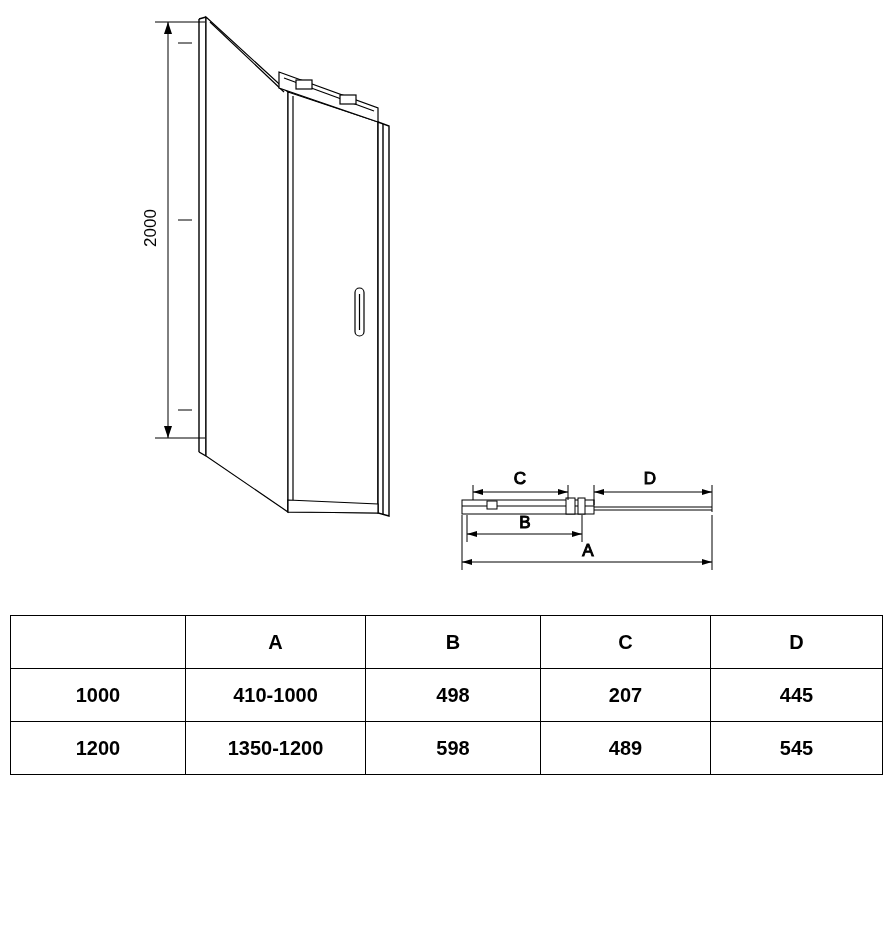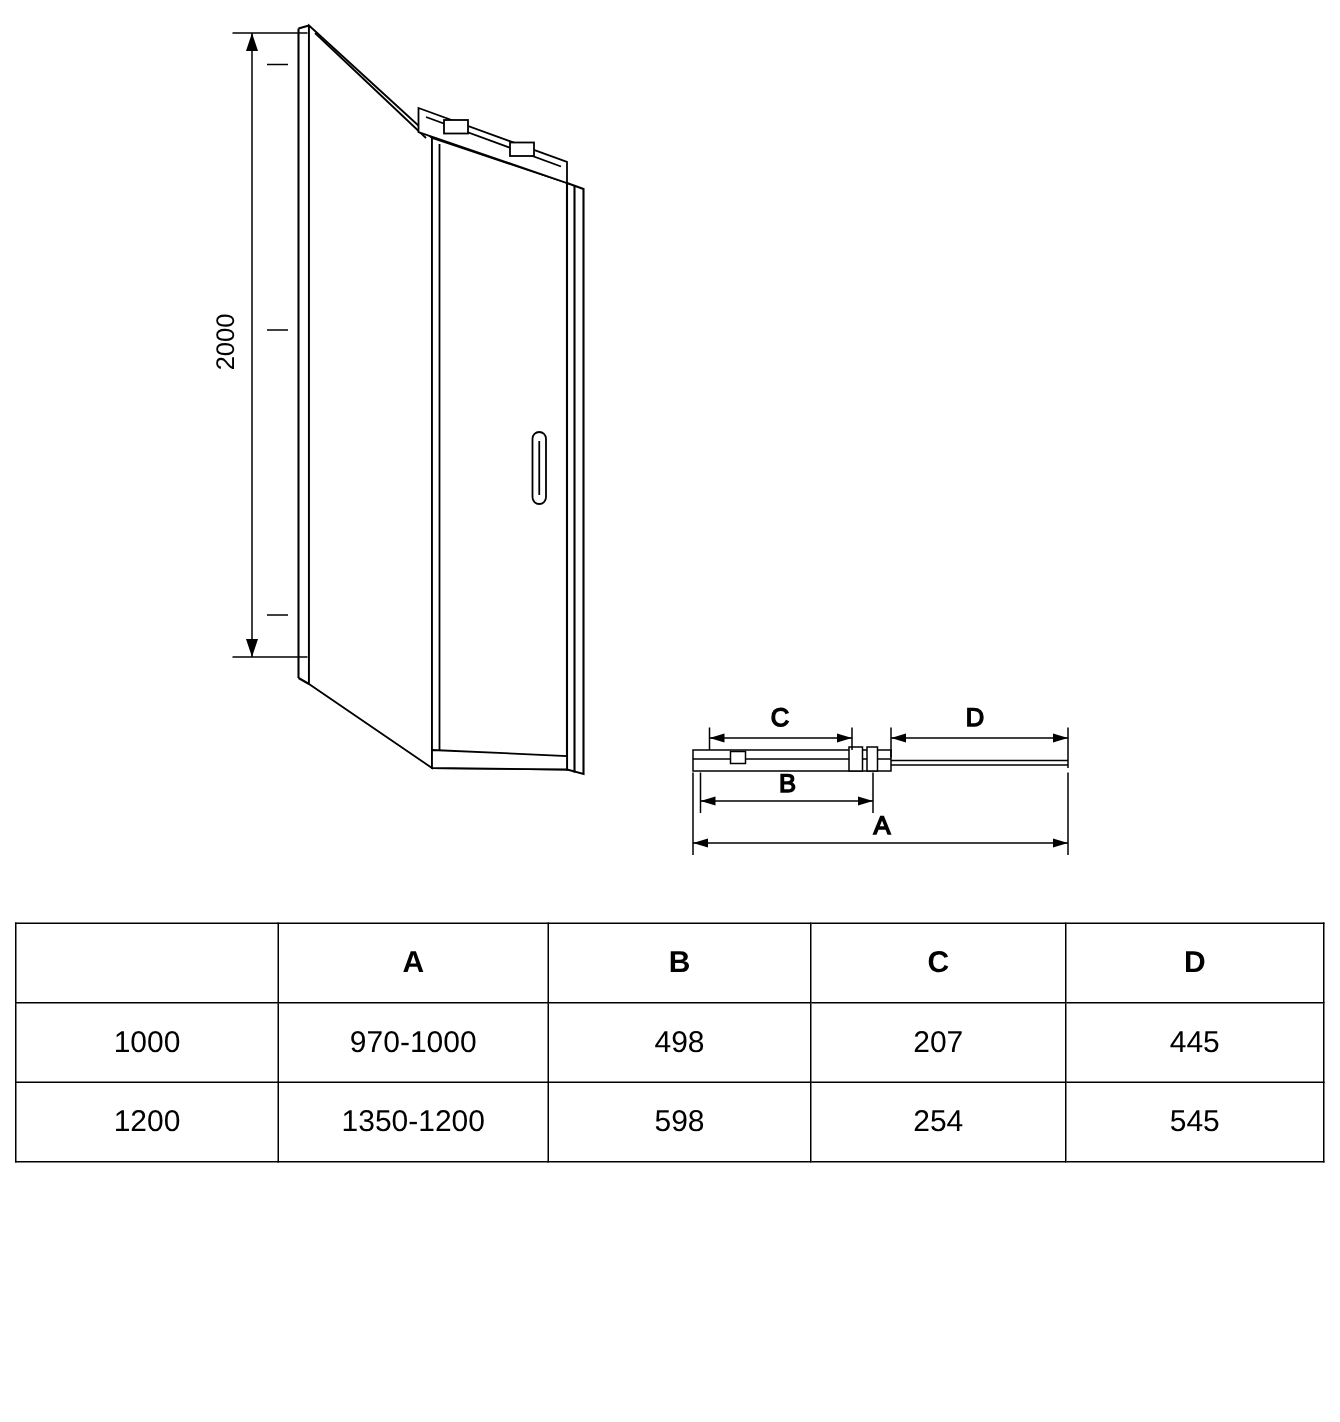--- a/index.html
+++ b/index.html
@@ -41,21 +41,21 @@
     top: 615px;
     width: 872px;
     border-collapse: collapse;
     table-layout: fixed;
   }
   #spec-table td, #spec-table th {
     border: 1px solid #000000;
     height: 52px;
     text-align: center;
     font-size: 20px;
-    font-weight: normal;
+    font-weight: bold;
     font-family: "Liberation Sans", sans-serif;
     padding: 0;
   }
   #spec-table th {
     font-weight: bold;
   }
   #spec-table col.c0 { width: 175px; }
   #spec-table col.c1 { width: 180px; }
   #spec-table col.c2 { width: 175px; }
   #spec-table col.c3 { width: 170px; }
@@ -196,28 +196,28 @@
         <th class="corner-cell"></th>
         <th>A</th>
         <th>B</th>
         <th>C</th>
         <th>D</th>
       </tr>
     </thead>
     <tbody>
       <tr>
         <td>1000</td>
-        <td>970-1000</td>
+        <td>410-1000</td>
         <td>498</td>
         <td>207</td>
         <td>445</td>
       </tr>
       <tr>
         <td>1200</td>
         <td>1350-1200</td>
         <td>598</td>
-        <td>254</td>
+        <td>489</td>
         <td>545</td>
       </tr>
     </tbody>
   </table>
 
 </div>
 
 </body></html>

